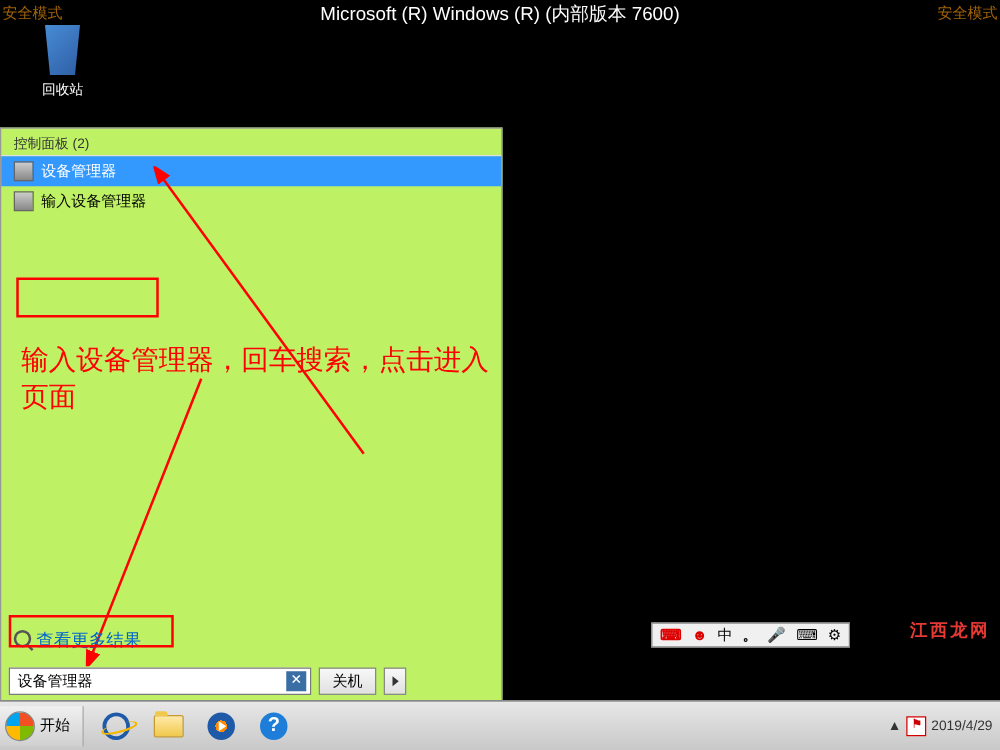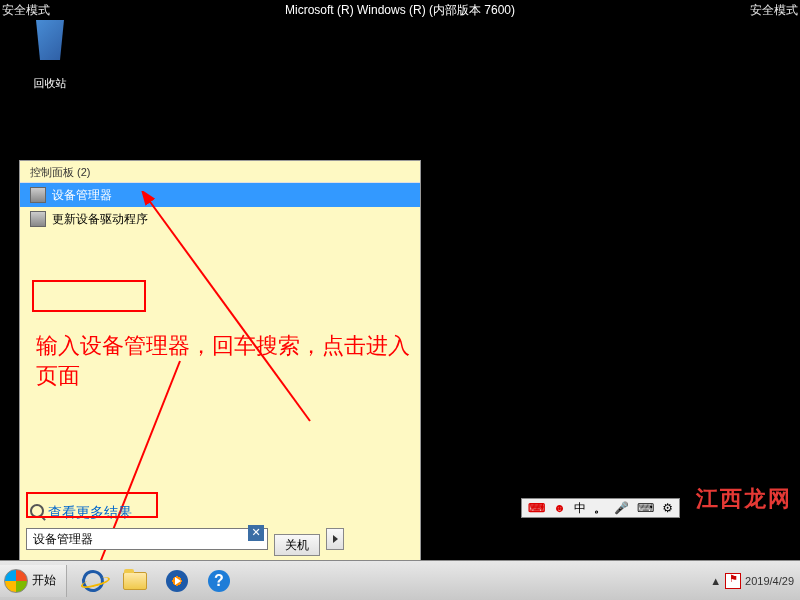--- a/index.html
+++ b/index.html
@@ -11,62 +11,62 @@
       font-size: 12px;
       position: relative;
       overflow: hidden;
     }
     .desktop {
       width: 100%;
       height: 560px;
       position: relative;
     }
     .safe-mode-label {
-      color: #e5e5e5;
+      color: #a16207;
       font-size: 12px;
       position: absolute;
     }
     .safe-mode-tl { top: 2px; left: 2px; }
     .safe-mode-tr { top: 2px; right: 2px; }
     .title-bar {
       color: #fff;
       position: absolute;
       top: 2px;
       left: 50%;
       transform: translateX(-50%);
-      font-size: 12px;
+      font-size: 15px;
     }
     .recycle-bin {
       position: absolute;
       top: 20px;
       left: 20px;
       text-align: center;
       width: 60px;
     }
     .recycle-bin-icon {
       width: 40px;
       height: 40px;
       margin: 0 auto;
       background: linear-gradient(135deg, #4a90d9 0%, #2c5aa0 100%);
       border-radius: 4px 4px 6px 6px;
       position: relative;
       clip-path: polygon(15% 0, 85% 0, 75% 100%, 25% 100%);
     }
     .recycle-bin-label {
       color: #fff;
       font-size: 11px;
-      margin-top: 16px;
+      margin-top: 4px;
     }
     .start-menu {
       position: absolute;
       bottom: 0;
-      left: 19px;
+      left: 0;
       width: 402px;
-      height: 400px;
-      background: #fef9c3;
+      height: 458px;
+      background: #bef264;
       border: 1px solid #999;
       border-bottom: none;
     }
     .control-panel-header {
       font-size: 11px;
       color: #333;
       padding: 4px 10px 2px;
       border-bottom: 1px solid #e0e0e0;
     }
     .result-item {
@@ -147,21 +147,20 @@
       cursor: pointer;
     }
     .shutdown-btn {
       height: 22px;
       border: 1px solid #888;
       background: linear-gradient(#f8f8f8, #e0e0e0);
       padding: 0 10px;
       font-size: 12px;
       font-family: Liberation Sans, sans-serif;
       cursor: pointer;
-      margin-top: 12px;
     }
     .shutdown-arrow {
       height: 22px;
       width: 18px;
       border: 1px solid #888;
       background: linear-gradient(#f8f8f8, #e0e0e0);
       cursor: pointer;
       display: flex;
       align-items: center;
       justify-content: center;
@@ -304,21 +303,21 @@
     .tray-icon {
       width: 16px;
       height: 16px;
       display: inline-block;
     }
     .watermark {
       position: absolute;
       bottom: 46px;
       right: 8px;
       color: #e53935;
-      font-size: 22px;
+      font-size: 14px;
       font-weight: bold;
       letter-spacing: 2px;
     }
     .ime-bar {
       position: absolute;
       bottom: 42px;
       right: 120px;
       height: 20px;
       background: #f0f0f0;
       border: 1px solid #888;
@@ -347,21 +346,21 @@
 
   <div class="start-menu">
     <div class="control-panel-header">控制面板 (2)</div>
 
     <div class="result-item selected">
       <span class="result-icon device-mgr-icon"></span>
       <span>设备管理器</span>
     </div>
     <div class="result-item">
       <span class="result-icon device-mgr-icon"></span>
-      <span>更新设备驱动程序</span>
+      <span>输入设备管理器</span>
     </div>
 
     <div class="annotation" style="top:170px; left:16px;">输入设备管理器，回车搜索，点击进入页面</div>
 
     <div class="red-box-1"></div>
 
     <svg class="arrow-line" style="top:30px; left:0;" width="400" height="260">
       <defs>
           <marker id="ah1" markerWidth="10" markerHeight="10" refX="2" refY="3" orient="auto">
             <path d="M0,0 L0,6 L8,3 z" fill="#ff0000"></path>

